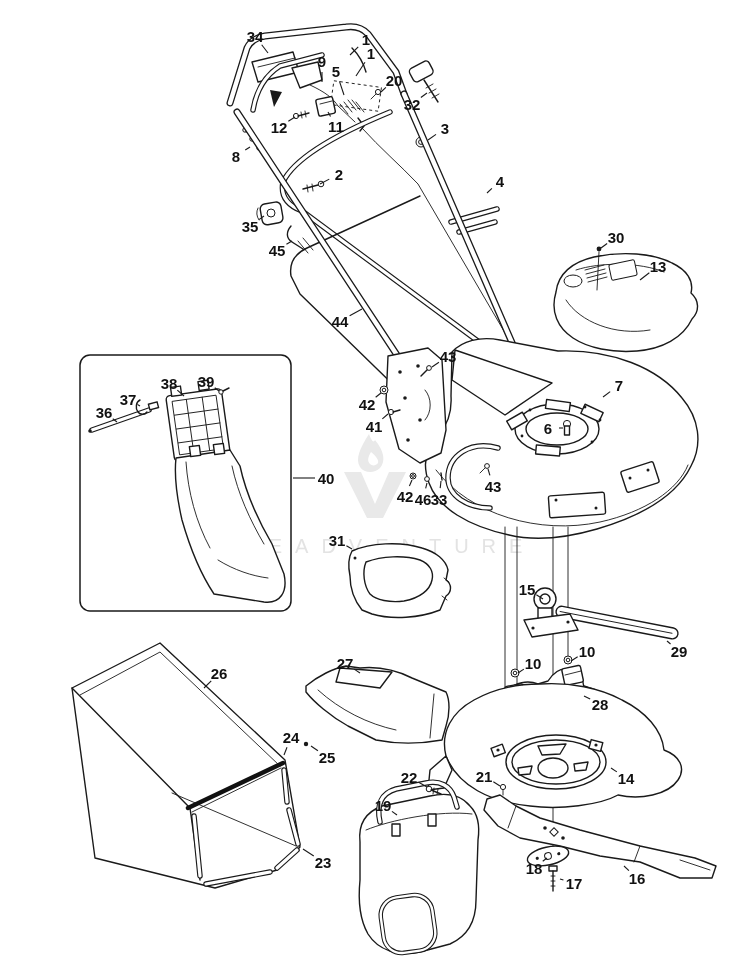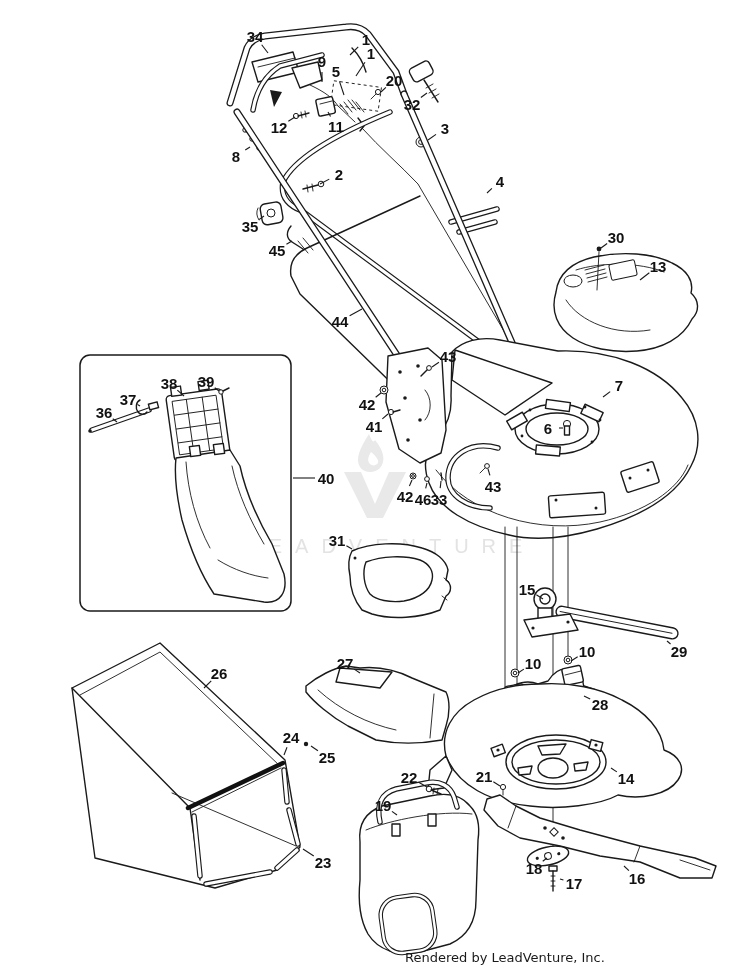--- a/index.html
+++ b/index.html
@@ -596,14 +596,13 @@
           <line x1="563.4232365759509" y1="879.9780675931288" x2="560" y2="879" class="leader"></line>
           <text x="574" y="883" class="callout-num">17</text>
         </g>
         <g>
           <line x1="628.9171621090976" y1="870.5389188699363" x2="624" y2="866" class="leader"></line>
           <text x="637" y="878" class="callout-num">16</text>
         </g>
       </g>
 </svg>
 
-<div id="footer">Rendered by LeadVenture, Inc.</div>
 </div>
 
 </body></html>

